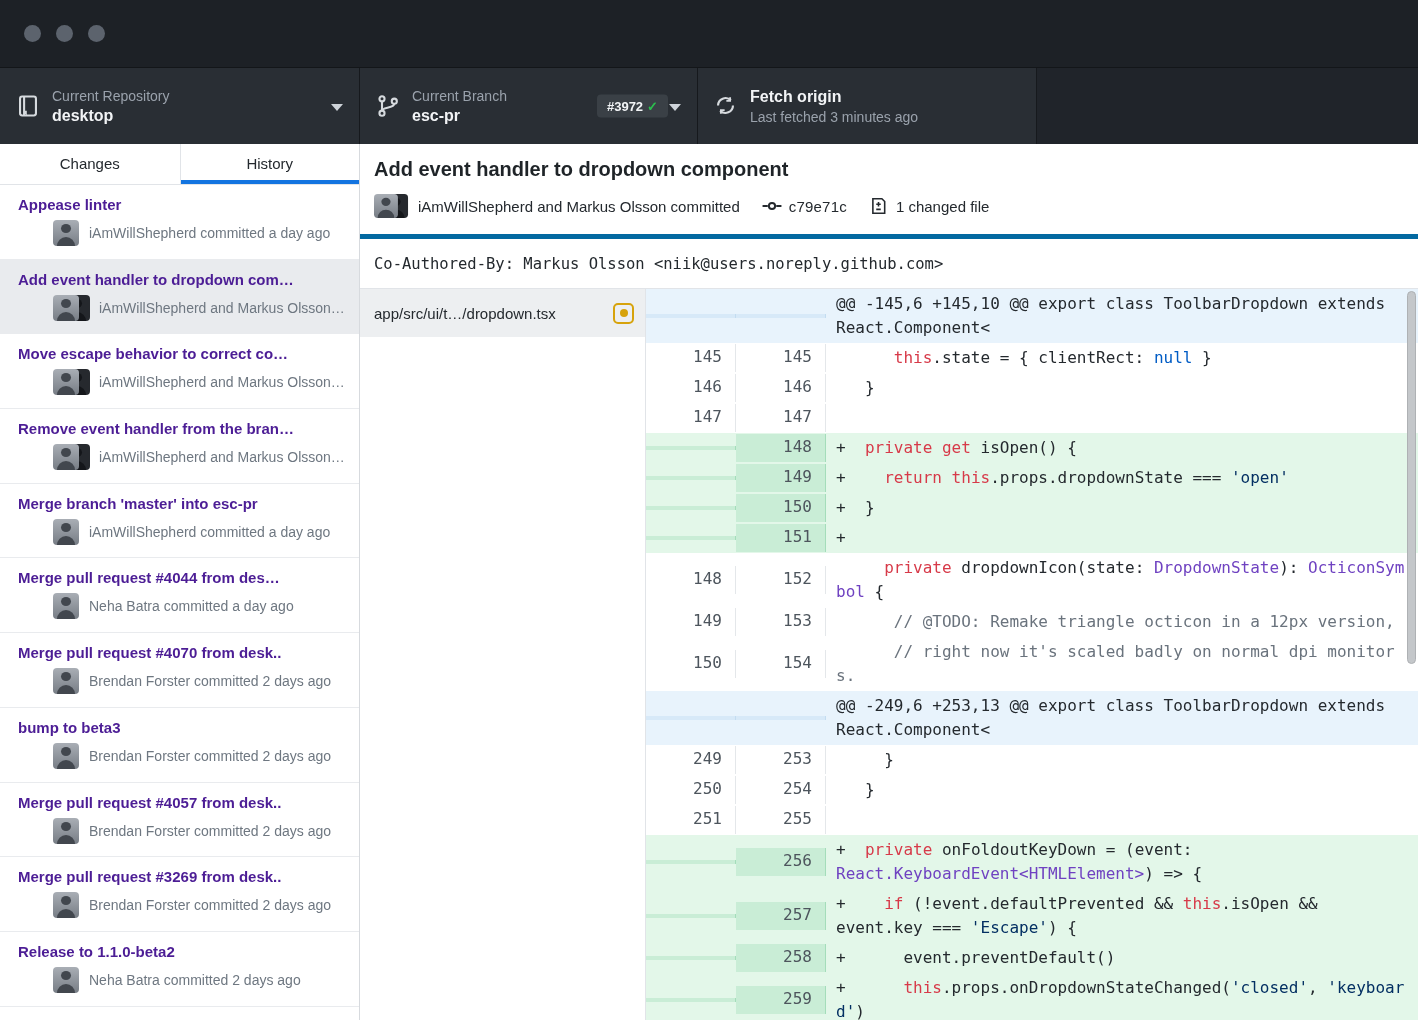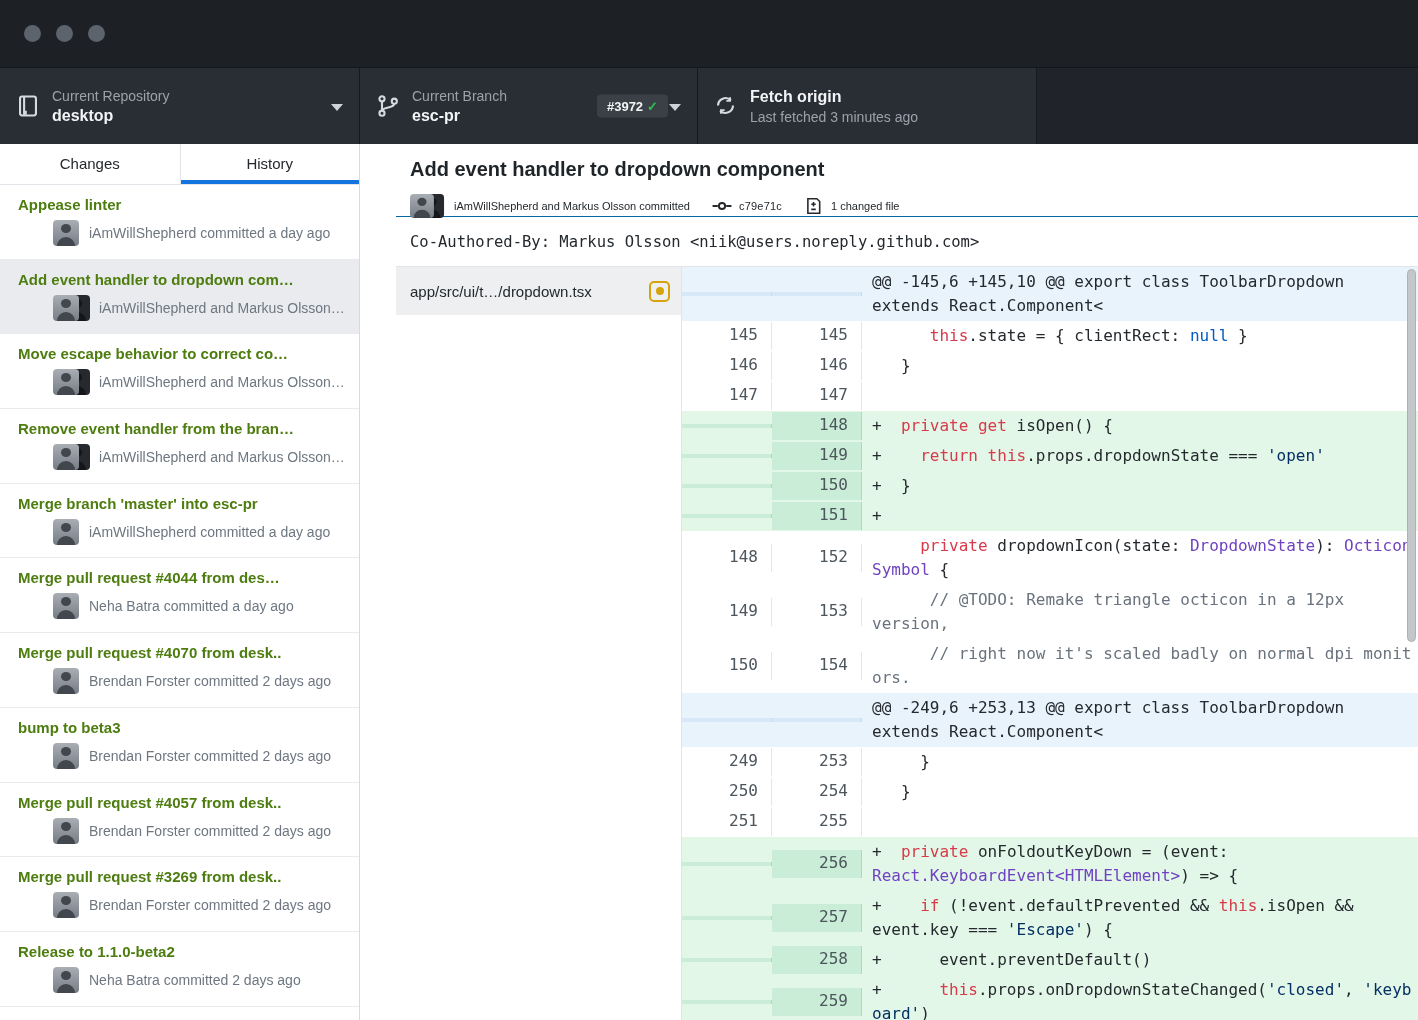--- a/index.html
+++ b/index.html
@@ -23,56 +23,56 @@
   .tb-value { font-size:16px; font-weight:bold; color:#f2f4f6; }
   .caret { position:absolute; right:16px; top:50%; margin-top:-2px; width:0; height:0;
            border-left:6px solid transparent; border-right:6px solid transparent;
            border-top:7px solid #ced3d9; }
   .pr-badge { position:absolute; right:29px; top:50%; transform:translateY(-50%);
               background:#3a4046; border-radius:4px; padding:4px 10px; font-size:13px;
               font-weight:bold; color:#f2f4f6; white-space:nowrap; }
   .pr-badge .check { font-weight:bold; margin-left:4px; }
 
   
-  .content { display:flex; height:876px;gap:36px; }
+  .content { display:flex; height:876px; }
   .sidebar { width:360px; flex:none; border-right:1px solid #d7dade; display:flex;
              flex-direction:column; background:#fff; }
   .maincol { flex:1; display:flex; flex-direction:column; min-width:0; }
 
   
   .tabbar { height:41px; display:flex; border-bottom:1px solid #e1e4e8; flex:none; }
   .tab { width:180px; text-align:center; line-height:40px; font-size:15px; color:#24292e;
          position:relative; cursor:pointer; }
   .tab + .tab { border-left:1px solid #e1e4e8; }
   .tab.active::after { content:''; position:absolute; left:0; right:0; bottom:0;
                        height:4px; background:#1374e0; }
 
   
   .commit-list { flex:1; overflow:hidden; }
   .commit-row { height:74.7px; padding:11px 14px 0 18px; border-bottom:1px solid #e9ebee; }
   .commit-row.selected { background:#e9ebee; }
-  .c-title { font-size:15px; font-weight:bold; color:#4d7c0f; white-space:nowrap;
+  .c-title { font-size:15px; font-weight:bold; color:#4c1d95; white-space:nowrap;
              overflow:hidden; margin-bottom:7px; }
   .c-byrow { display:flex; align-items:center;padding-left:35px; }
   .c-by { font-size:14px; color:#6e7781; white-space:nowrap; overflow:hidden; margin-left:10px; }
   .av-wrap { position:relative; width:26px; height:26px; flex:none; }
   .av-wrap.dual { width:36px; }
   .avatar { position:absolute; left:0; top:0; width:26px; height:26px; border-radius:4px;
             background:linear-gradient(#a9aeb5,#777d85); overflow:hidden; }
   .avatar::before { content:''; position:absolute; top:4px; left:8px; width:10px; height:9px;
                     border-radius:50%; background:#42474e; }
   .avatar::after { content:''; position:absolute; bottom:-1px; left:4px; width:18px; height:10px;
                    border-radius:9px 9px 0 0; background:#42474e; }
   .avatar.back { left:11px; background:#26292e; }
   .avatar.back::before,.avatar.back::after { background:#14161a; }
 
   
-  .commit-header { padding:14px 0 0 14px; height:73px; border-bottom:1px solid #0369a1; flex:none; }
+  .commit-header { padding:14px 0 0 14px; height:95px; border-bottom:5px solid #0369a1; flex:none; }
   .commit-title { font-size:20px; font-weight:bold; color:#1f2428; }
-  .commit-meta { display:flex; align-items:center; margin-top:12px; font-size:11px; color:#24292e; }
+  .commit-meta { display:flex; align-items:center; margin-top:12px; font-size:15px; color:#24292e; }
   .meta-av { transform:scale(0.92); transform-origin:left center; margin-right:8px; }
   .meta-ic { width:20px; height:18px; margin:0 7px 0 22px; flex:none; }
   .commit-meta .sha { letter-spacing:0.2px; }
 
   
   .coauthor { height:50px; border-bottom:1px solid #e1e4e8; display:flex; align-items:center;
               padding-left:14px; font-family:"DejaVu Sans Mono", monospace; font-size:15.5px;
               color:#24292e; flex:none; }
 
   

